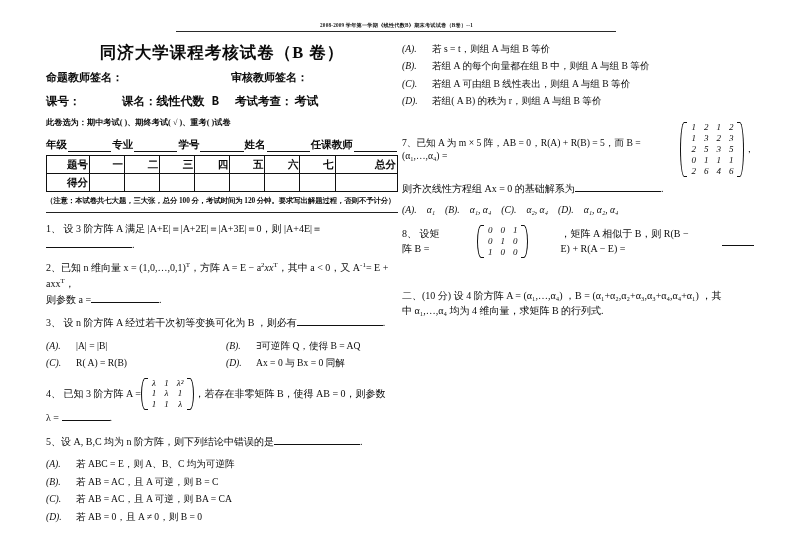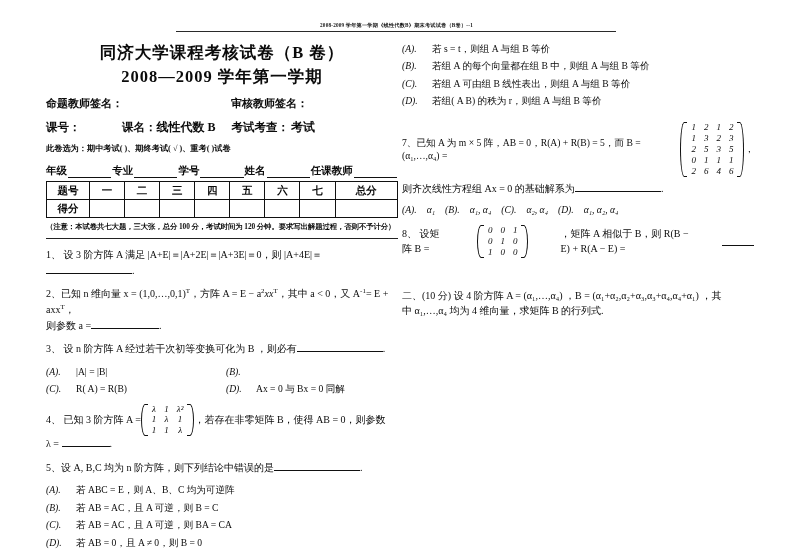--- a/index.html
+++ b/index.html
@@ -41,36 +41,36 @@
   }
   .siginfo .s1{width:185px;}
   .siginfo .s2{flex:1;}
 
   .courserow{
     display:flex;align-items:baseline;font-size:11.5px;font-weight:bold;
     margin:0 0 7px 0;
   }
   .courserow .c-no{width:76px;}
   .courserow .c-nm-lbl{}
-  .courserow .c-nm-val{font-size:12px;font-weight:bold;padding:0 10px 0 0;}
+  .courserow .c-nm-val{font-size:12px;font-weight:bold;padding:0 10px 0 0;font-family:Liberation Mono, monospace;}
   .courserow .c-ty-lbl{padding-left:6px;}
   .courserow .c-ty-val{font-size:12px;font-weight:bold;padding-left:2px;}
 
   .selrow{font-size:8.2px;font-weight:bold;margin:0 0 10px 0;}
 
   .fieldrow{display:flex;font-size:10.5px;font-weight:bold;align-items:flex-end;margin-bottom:3px;}
   .fieldrow .fl{white-space:nowrap;}
   .fieldrow .fill{flex:1;border-bottom:1px solid #111;height:11px;margin:0 1px;}
 
   table.score{
     width:100%;border-collapse:collapse;margin-top:1px;
     font-size:10.5px;font-weight:bold;
   }
   table.score td{
-    border:1px solid #111;height:15px;text-align:center;vertical-align:middle;
+    border:1px solid #111;height:15px;text-align:right;vertical-align:middle;
   }
   table.score td.lbl{width:40px;}
 
   .notice{font-size:7.4px;font-weight:bold;margin:4px 0 6px 0;letter-spacing:-.1px;}
   .hr{height:1px;background:#222;margin:3px 0 8px 0;}
 
   .sechead{font-size:11px;font-weight:bold;margin:2px 0 8px 0;}
   .sechead .pts{font-weight:normal;font-size:10px;}
 
   .q{font-size:10px;margin:0 0 8px 0;line-height:1.55;}
@@ -105,21 +105,20 @@
 <body>
 
 <div class="page">
 
   <div class="runhead">2008-2009 学年第一学期《线性代数B》期末考试试卷（B卷）--1</div>
   <div class="headrule"></div>
 
   <div class="col colL">
 
     <div class="title1">同济大学课程考核试卷（B 卷）</div>
-    <div class="title2">2008—2009 学年第一学期</div>
 
     <div class="siginfo">
       <div class="s1">命题教师签名：</div>
       <div class="s2">审核教师签名：</div>
     </div>
 
     <div class="courserow">
       <div class="c-no">课号：</div>
       <div class="c-nm-lbl">课名：</div>
       <div class="c-nm-val">线性代数 B</div>
@@ -184,20 +183,21 @@
     </div>
 
     <div class="q">
       <span>3、 设 n 阶方阵 A 经过若干次初等变换可化为 B ，则必有</span><span class="blank b-l"></span>.
     </div>
     <div class="opts">
       <div class="optline two">
         <span class="ol">(A).</span>
         <span class="ot">|A| = |B|</span>
         <span class="ol">(B).</span>
+        <span class="ot">∃可逆阵 Q，使得 B = AQ</span>
       </div>
       <div class="optline two">
         <span class="ol">(C).</span>
         <span class="ot">R( A) = R(B)</span>
         <span class="ol">(D).</span>
         <span class="ot">Ax = 0 与 Bx = 0 同解</span>
       </div>
     </div>
 
     <div class="inlineq">

